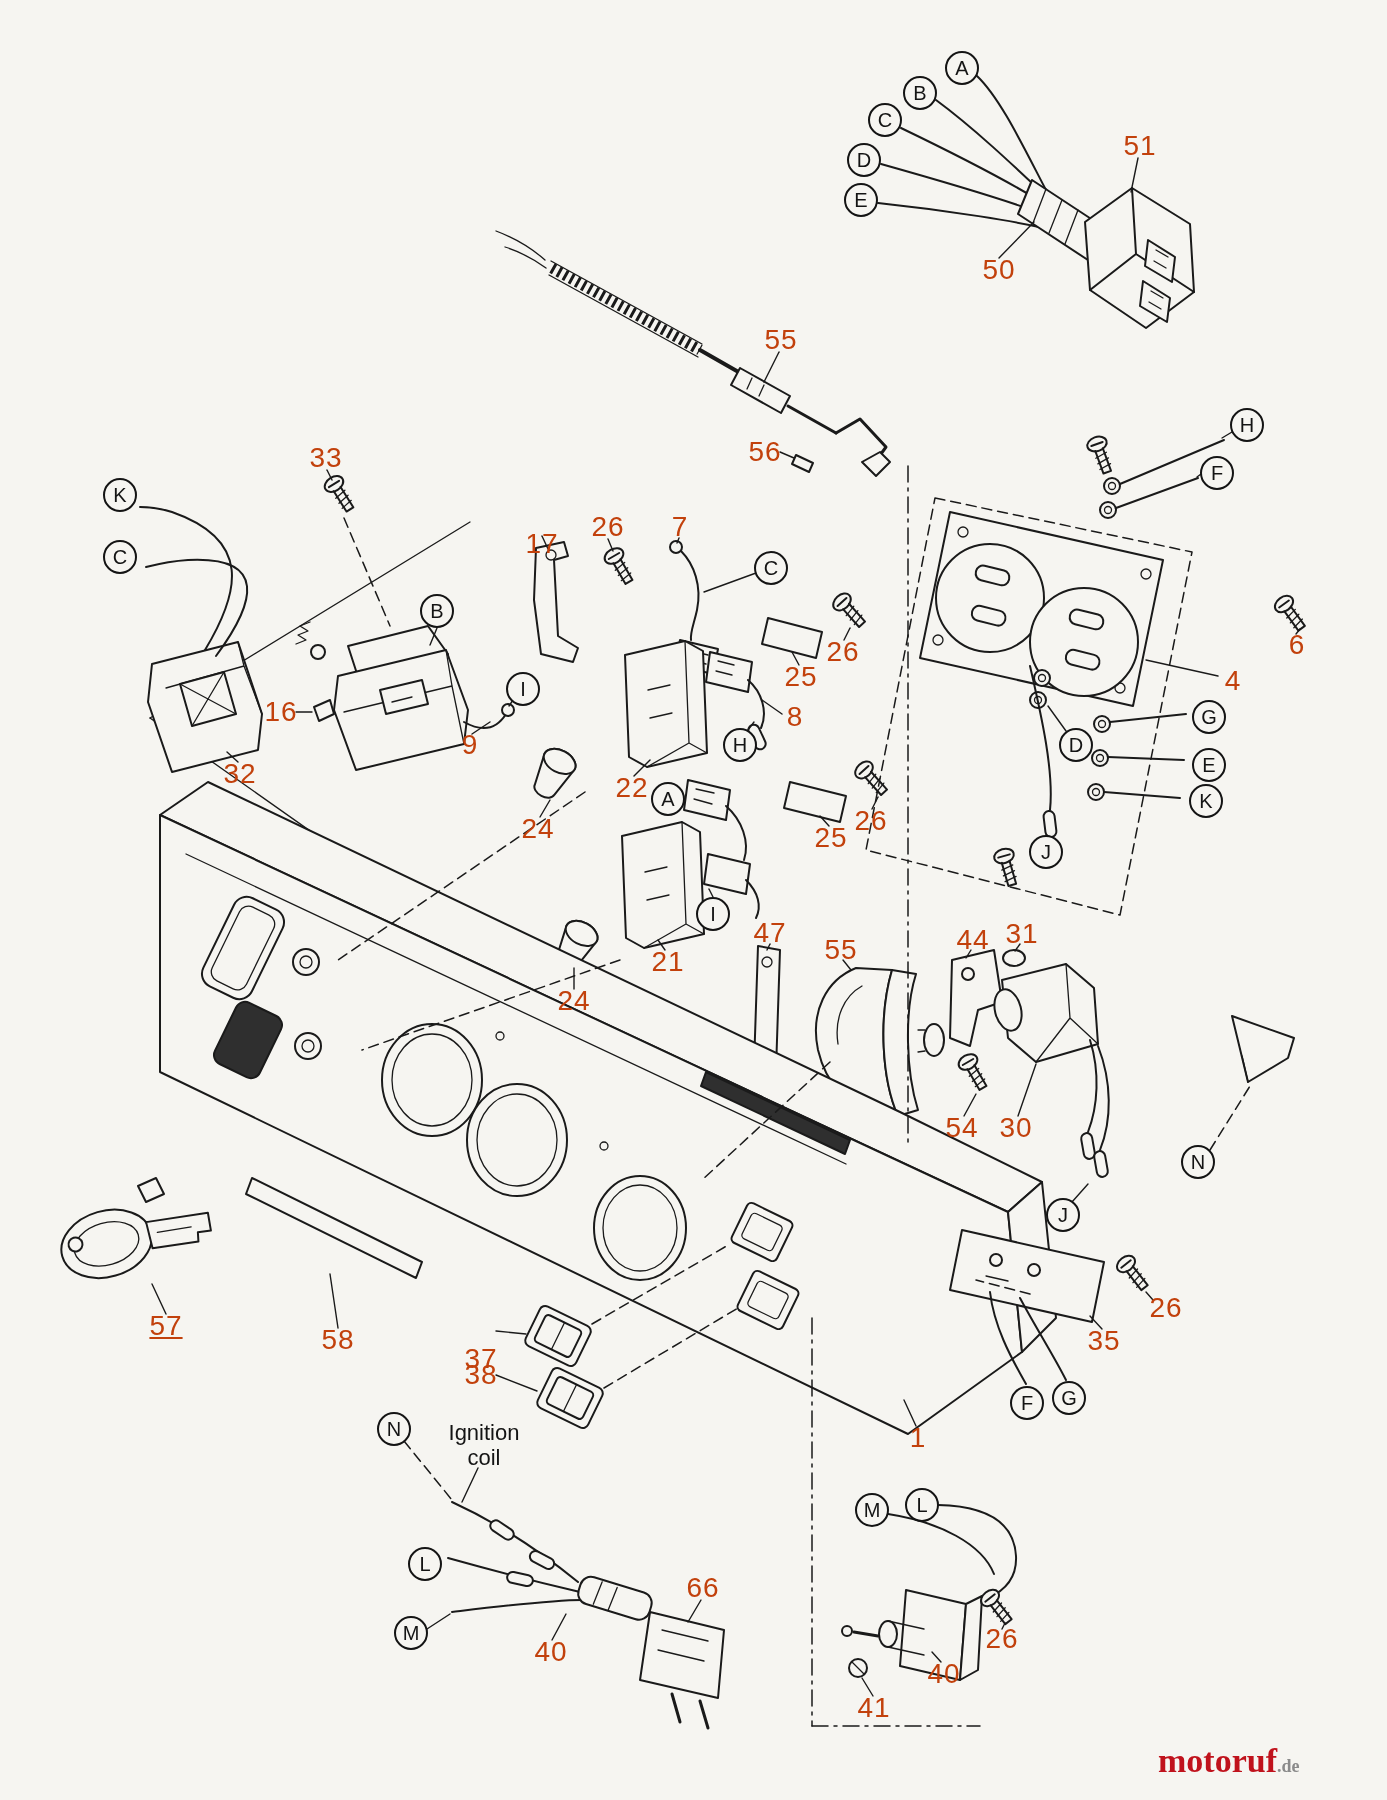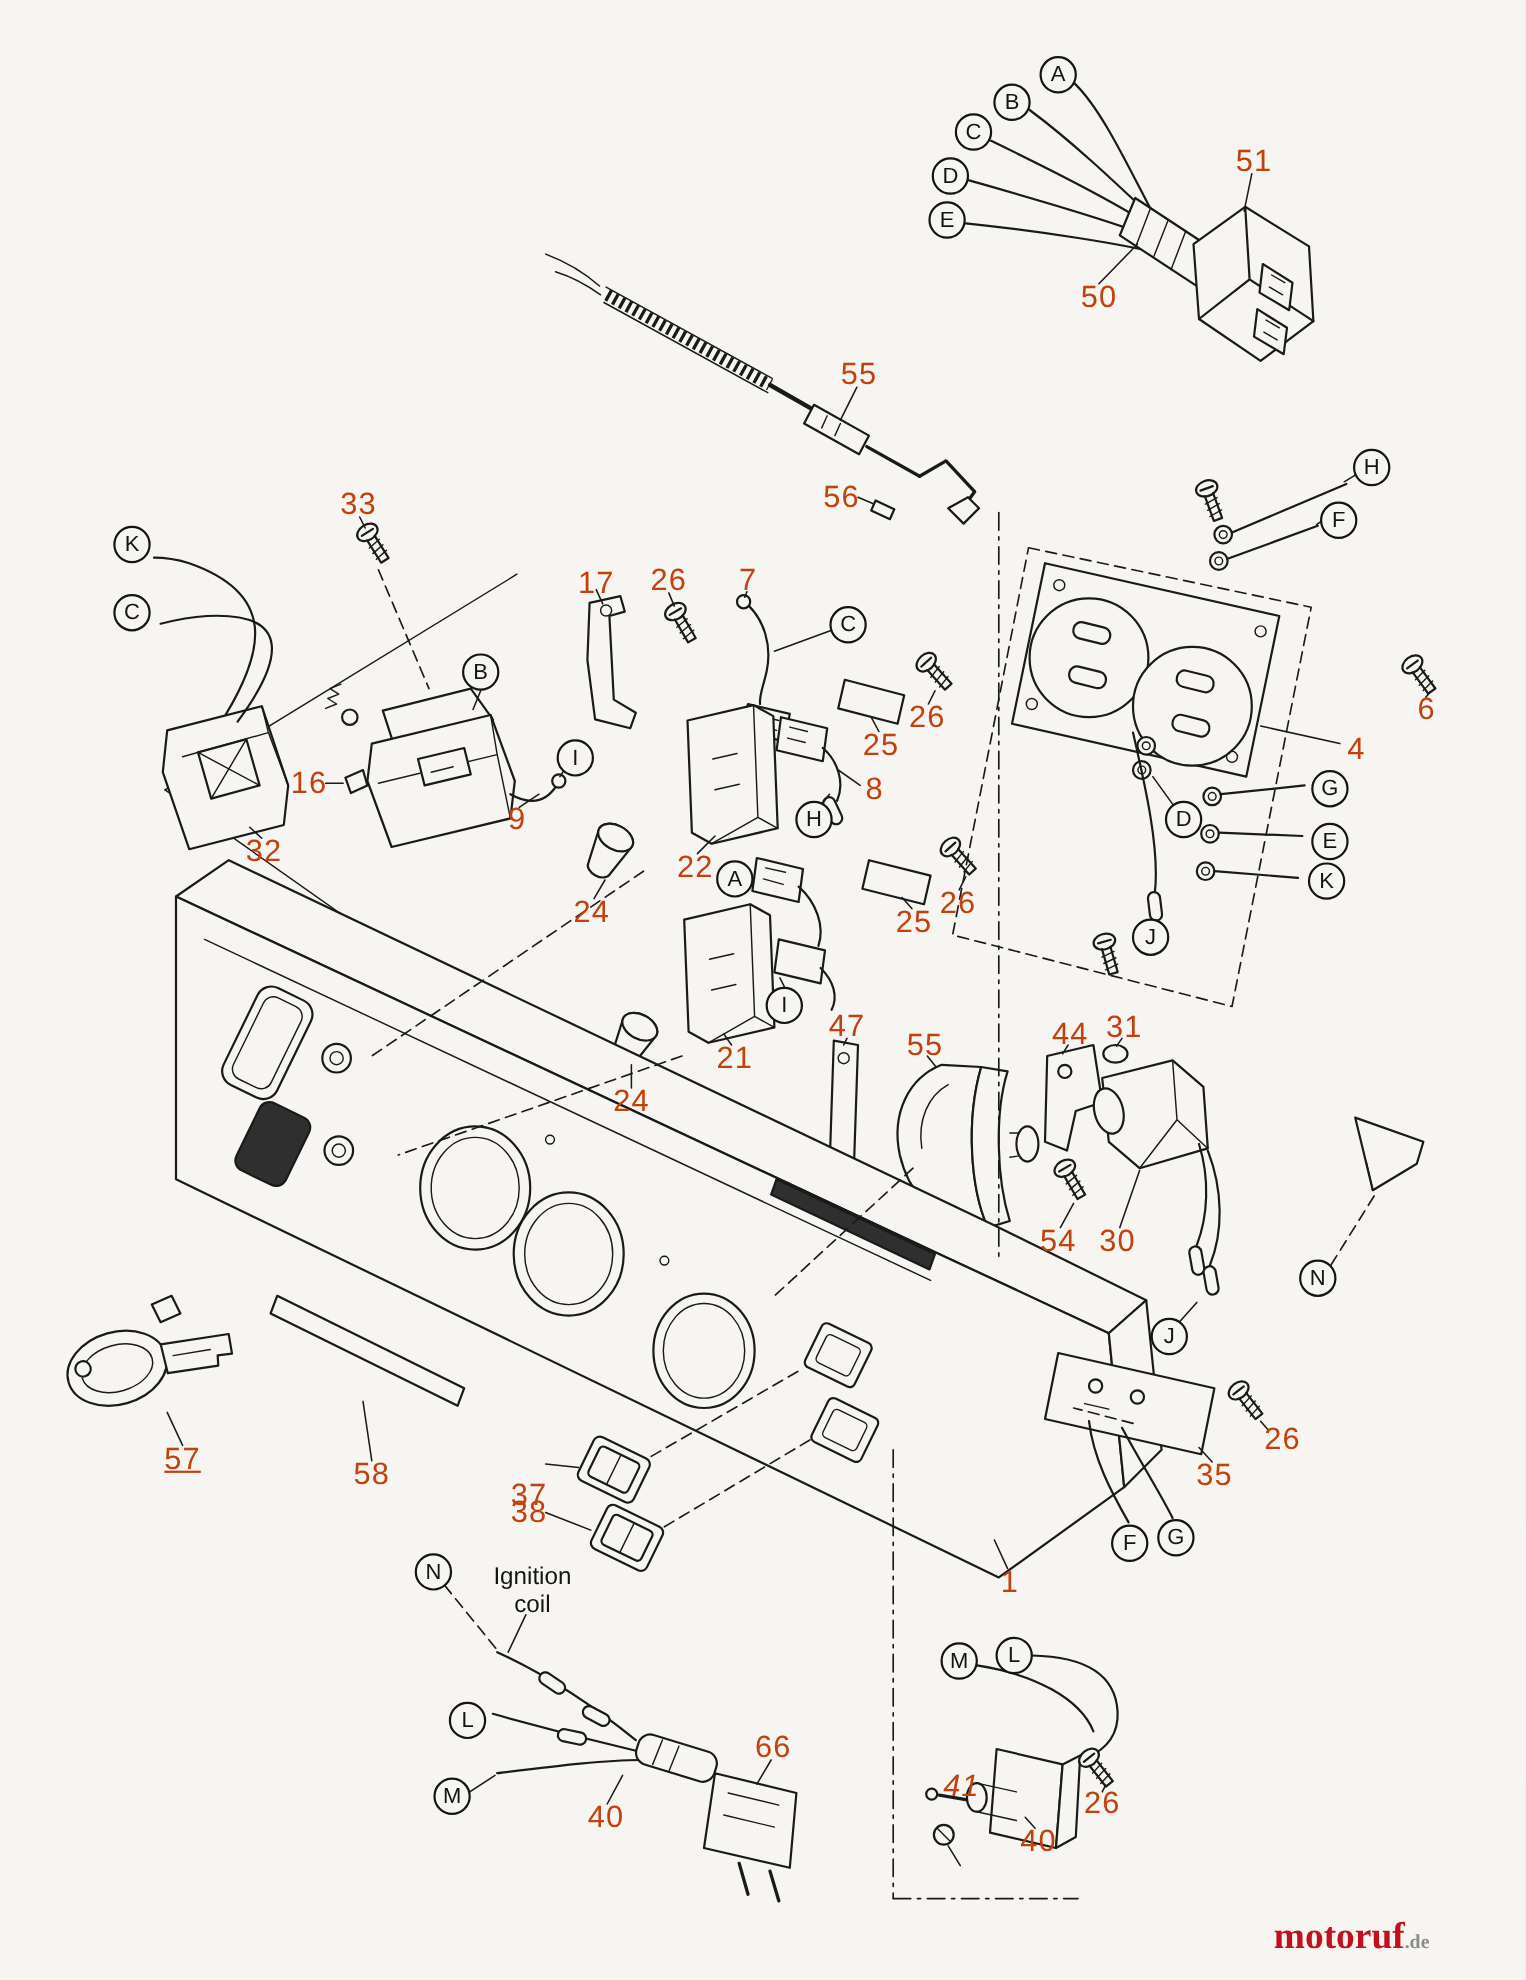--- a/index.html
+++ b/index.html
@@ -411,21 +411,21 @@
     <line x1="478" y1="1468" x2="462" y2="1502"></line>
   </g>
 </svg>
 
 <div id="label-layer">
       <div class="part-num" style="left: 1140px; top: 146px;">51</div>
       <div class="part-num" style="left: 999px; top: 270px;">50</div>
       <div class="part-num" style="left: 781px; top: 340px;">55</div>
       <div class="part-num" style="left: 765px; top: 452px;">56</div>
       <div class="part-num" style="left: 326px; top: 458px;">33</div>
-      <div class="part-num" style="left: 542px; top: 530px;">17</div>
+      <div class="part-num" style="left: 542px; top: 544px;">17</div>
       <div class="part-num" style="left: 608px; top: 527px;">26</div>
       <div class="part-num" style="left: 680px; top: 527px;">7</div>
       <div class="part-num" style="left: 281px; top: 712px;">16</div>
       <div class="part-num" style="left: 470px; top: 745px;">9</div>
       <div class="part-num" style="left: 632px; top: 788px;">22</div>
       <div class="part-num" style="left: 538px; top: 829px;">24</div>
       <div class="part-num" style="left: 801px; top: 677px;">25</div>
       <div class="part-num" style="left: 843px; top: 652px;">26</div>
       <div class="part-num" style="left: 795px; top: 717px;">8</div>
       <div class="part-num" style="left: 831px; top: 838px;">25</div>
@@ -445,21 +445,21 @@
       <div class="part-num" style="left: 166px; top: 1326px; text-decoration: underline;">57</div>
       <div class="part-num" style="left: 338px; top: 1340px;">58</div>
       <div class="part-num" style="left: 481px; top: 1331px; margin-top: 28px;">37</div>
       <div class="part-num" style="left: 481px; top: 1375px;">38</div>
       <div class="part-num" style="left: 1104px; top: 1341px;">35</div>
       <div class="part-num" style="left: 1166px; top: 1308px;">26</div>
       <div class="part-num" style="left: 703px; top: 1588px;">66</div>
       <div class="part-num" style="left: 551px; top: 1652px;">40</div>
       <div class="part-num" style="left: 1002px; top: 1639px;">26</div>
       <div class="part-num" style="left: 944px; top: 1674px;">40</div>
-      <div class="part-num" style="left: 874px; top: 1624px; font-style: italic;">41</div>
+      <div class="part-num" style="left: 874px; top: 1708px;">41</div>
       <div class="circle-label" style="left: 962px; top: 68px;">A</div>
       <div class="circle-label" style="left: 920px; top: 93px;">B</div>
       <div class="circle-label" style="left: 885px; top: 120px;">C</div>
       <div class="circle-label" style="left: 864px; top: 160px;">D</div>
       <div class="circle-label" style="left: 861px; top: 200px;">E</div>
       <div class="circle-label" style="left: 120px; top: 495px;">K</div>
       <div class="circle-label" style="left: 120px; top: 557px;">C</div>
       <div class="circle-label" style="left: 437px; top: 611px;">B</div>
       <div class="circle-label" style="left: 523px; top: 689px;">I</div>
       <div class="circle-label" style="left: 771px; top: 568px;">C</div>

